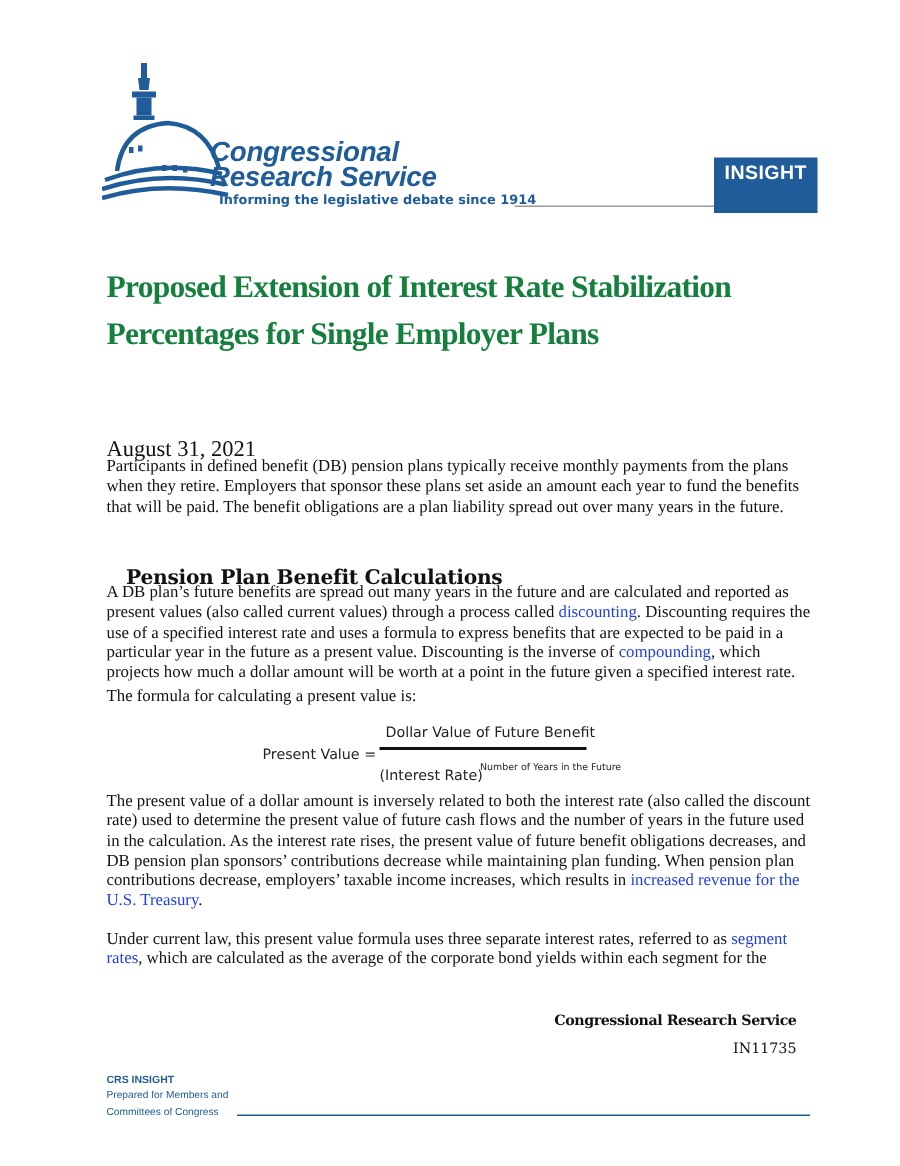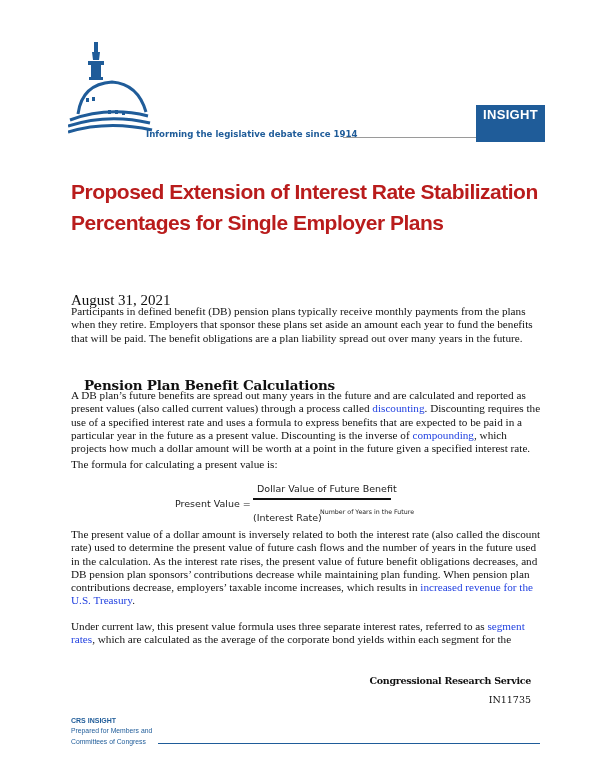--- a/index.html
+++ b/index.html
@@ -5,21 +5,21 @@
   html, body { margin: 0; padding: 0; background: #ffffff; }
   body { width: 600px; height: 777px; position: relative; overflow: hidden; font-family: "Liberation Serif", serif; color: #111; }
 
   .header { position: absolute; left: 0; top: 0; width: 600px; height: 150px; }
   .logo-svg { position: absolute; left: 68px; top: 40px; width: 90px; height: 100px; }
   .brand-name { position: absolute; left: 140px; top: 92px; font-family: "Liberation Sans", sans-serif; font-weight: bold; font-style: italic; color: #1f5c99; font-size: 18.5px; line-height: 17px; letter-spacing: -0.2px; }
   .tagline { position: absolute; left: 146px; top: 129px; font-family: "DejaVu Sans", sans-serif; font-size: 8.6px; color: #1f5c99; font-weight: bold; letter-spacing: 0px; }
   .header-rule { position: absolute; left: 343px; top: 137px; width: 202px; height: 1px; background: #9a9a9a; }
   .insight-badge { position: absolute; left: 476px; top: 105px; width: 69px; height: 37px; background: #1f5c99; color: #fff; font-family: "Liberation Sans", sans-serif; font-weight: bold; font-size: 13px; line-height: 19px; text-align: center; letter-spacing: 0.3px; }
 
-  .title { position: absolute; left: 71px; top: 176px; width: 480px; font-family: Liberation Sans, sans-serif; font-weight: bold; font-size: 21px; line-height: 31px; color: #b91c1c; letter-spacing: -0.5px; margin: 0; }
+  .title { position: absolute; left: 71px; top: 176px; width: 480px; font-family: Liberation Serif, serif; font-weight: bold; font-size: 21px; line-height: 31px; color: #15803d; letter-spacing: -0.5px; margin: 0; }
 
   .date { position: absolute; left: 71px; top: 292px; font-size: 15px; color: #111; }
 
   .para { position: absolute; left: 71px; width: 470px; font-size: 11.2px; line-height: 13.3px; color: #111; margin: 0; }
   .p1 { top: 305px; }
   .h2 { position: absolute; left: 71px; top: 364px; font-family: "DejaVu Serif", serif; font-weight: bold; font-size: 13.5px; color: #111; margin: 13px; letter-spacing: -0.2px; }
   .p2 { top: 389px; }
   .p3 { top: 458px; }
   .p4 { top: 528px; }
   .p5 { top: 620px; }
@@ -59,20 +59,24 @@
       <path d="M0 92 Q40 80 84 90"></path>
     </g>
     <g fill="#1f5c99">
       <rect x="18" y="58" width="3" height="4"></rect>
         <rect x="24" y="57" width="3" height="4"></rect>
       <rect x="40" y="70" width="3" height="4"></rect>
         <rect x="47" y="70" width="3" height="4"></rect>
         <rect x="54" y="71" width="3" height="4"></rect>
     </g>
   </svg>
+  <div class="brand-name">
+    <div>Congressional</div>
+    <div>Research Service</div>
+  </div>
   <div class="tagline">Informing the legislative debate since 1914</div>
   <div class="header-rule"></div>
   <div class="insight-badge">INSIGHT</div>
 </div>
 
 <h1 class="title">Proposed Extension of Interest Rate Stabilization Percentages for Single Employer Plans</h1>
 <div class="date">August 31, 2021</div>
 
 <p class="para p1">Participants in defined benefit (DB) pension plans typically receive monthly payments from the plans when they retire. Employers that sponsor these plans set aside an amount each year to fund the benefits that will be paid. The benefit obligations are a plan liability spread out over many years in the future.</p>
 

